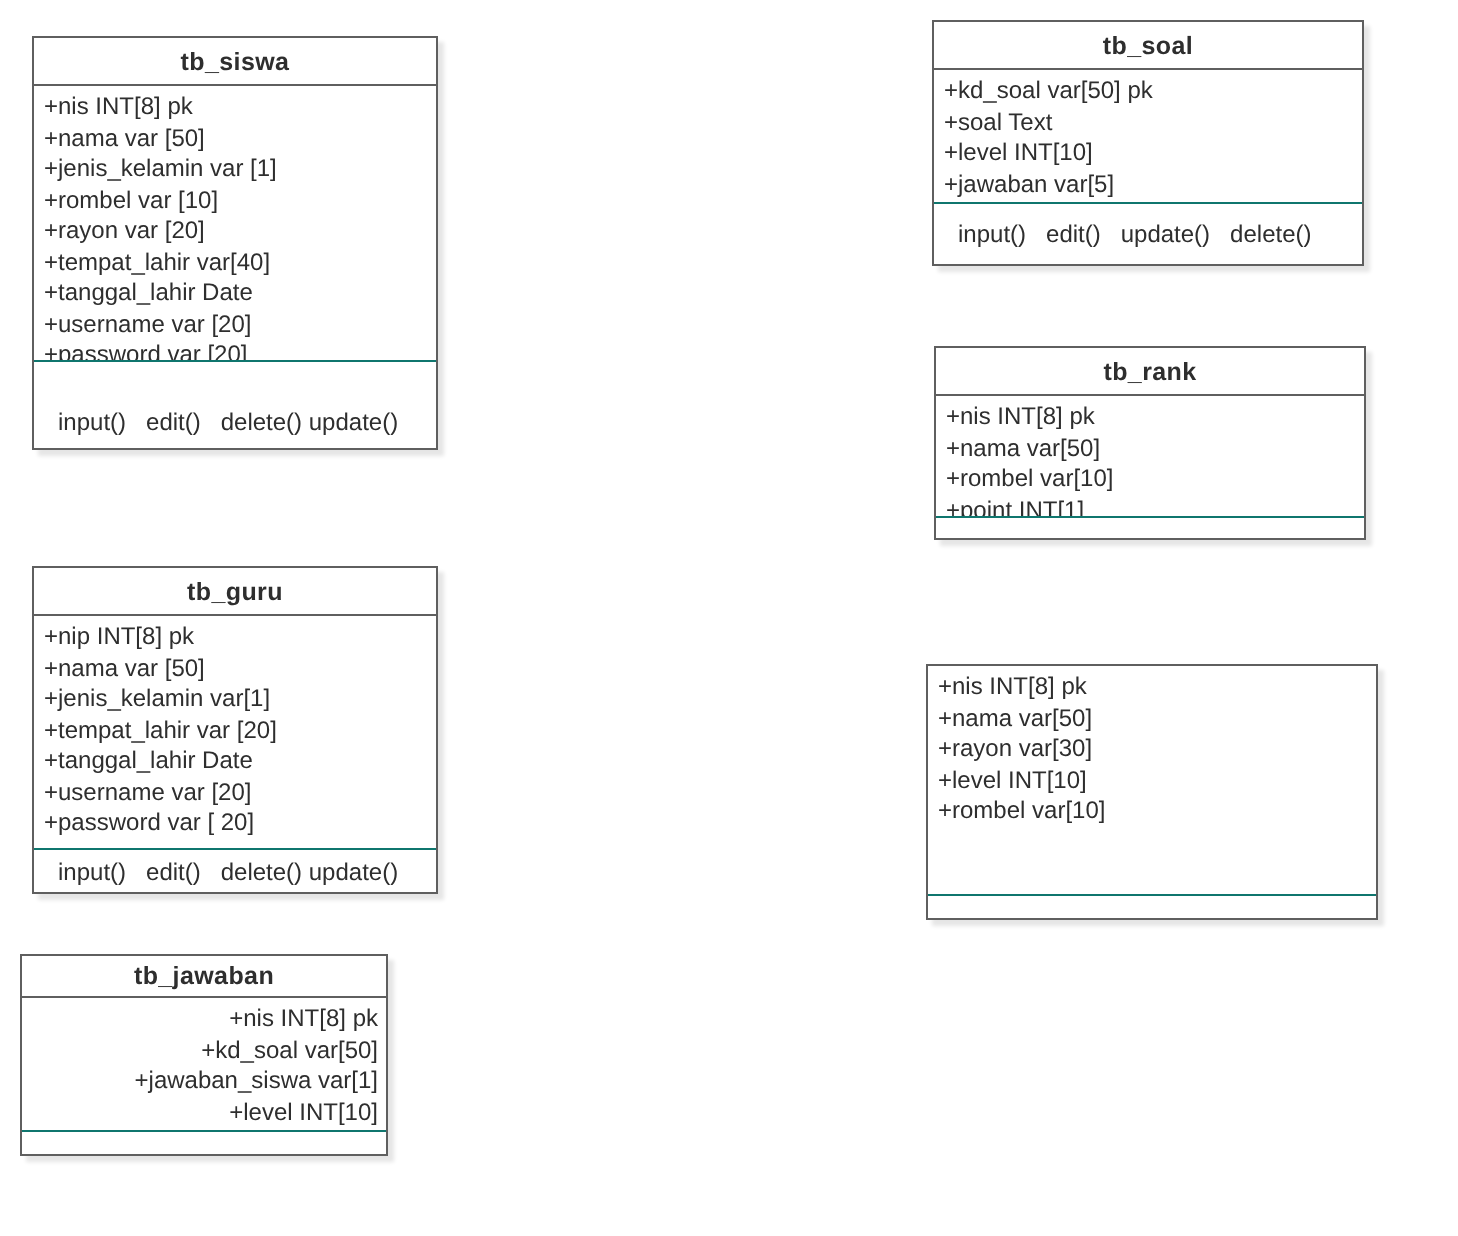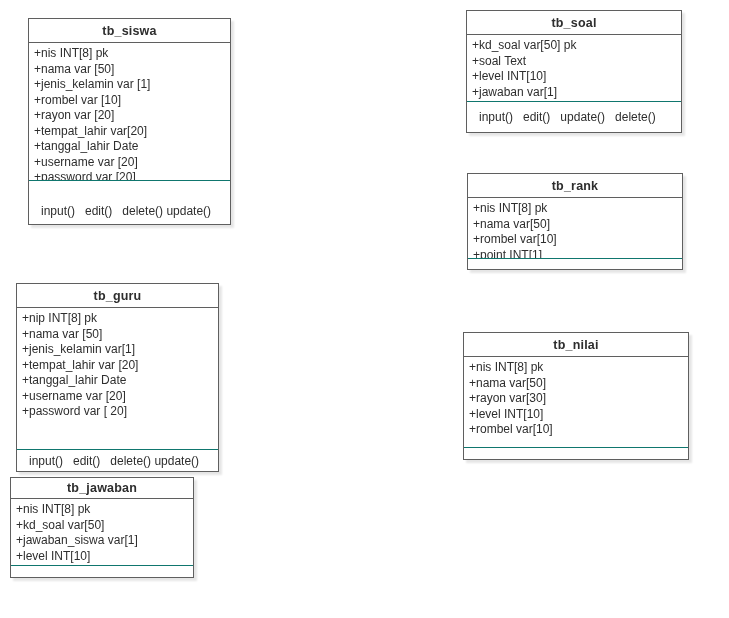--- a/index.html
+++ b/index.html
@@ -57,85 +57,84 @@
     align-items: flex-end;
     padding-bottom: 6px;
   }
   .uml-methods.empty {
     padding: 0;
   }
 </style>
 </head>
 <body>
 
-<div class="uml-box" style="left:28px; top:18px; width:203px; height:207px;">
+<div class="uml-box" style="left:16px; top:18px; width:203px; height:207px;">
   <div class="uml-title">tb_siswa</div>
   <div class="uml-attrs">
     <div class="attr">+nis INT[8] pk</div>
     <div class="attr">+nama var [50]</div>
     <div class="attr">+jenis_kelamin var [1]</div>
     <div class="attr">+rombel var [10]</div>
     <div class="attr">+rayon var [20]</div>
-    <div class="attr">+tempat_lahir var[20]</div>
+    <div class="attr">+tempat_lahir var[40]</div>
     <div class="attr">+tanggal_lahir Date</div>
     <div class="attr">+username var [20]</div>
     <div class="attr">+password var [20]</div>
   </div>
   <div class="uml-methods bottom-align" style="height:37px;">input()   edit()   delete() update()</div>
 </div>
 
 <div class="uml-box" style="left:466px; top:10px; width:216px; height:123px;">
   <div class="uml-title">tb_soal</div>
   <div class="uml-attrs">
     <div class="attr">+kd_soal var[50] pk</div>
     <div class="attr">+soal Text</div>
     <div class="attr">+level INT[10]</div>
-    <div class="attr">+jawaban var[1]</div>
+    <div class="attr">+jawaban var[5]</div>
   </div>
   <div class="uml-methods" style="height:30px;">input()   edit()   update()   delete()</div>
 </div>
 
 <div class="uml-box" style="left:467px; top:173px; width:216px; height:97px;">
   <div class="uml-title">tb_rank</div>
   <div class="uml-attrs">
     <div class="attr">+nis INT[8] pk</div>
     <div class="attr">+nama var[50]</div>
     <div class="attr">+rombel var[10]</div>
     <div class="attr">+point INT[1]</div>
   </div>
   <div class="uml-methods empty" style="height:10px;"></div>
 </div>
 
-<div class="uml-box" style="left:16px; top:283px; width:203px; height:189px;">
+<div class="uml-box" style="left:16px; top:283px; width:203px; height:164px;">
   <div class="uml-title">tb_guru</div>
   <div class="uml-attrs">
     <div class="attr">+nip INT[8] pk</div>
     <div class="attr">+nama var [50]</div>
     <div class="attr">+jenis_kelamin var[1]</div>
     <div class="attr">+tempat_lahir var [20]</div>
     <div class="attr">+tanggal_lahir Date</div>
     <div class="attr">+username var [20]</div>
     <div class="attr">+password var [ 20]</div>
   </div>
   <div class="uml-methods" style="height:21px;">input()   edit()   delete() update()</div>
 </div>
 
 <div class="uml-box" style="left:463px; top:332px; width:226px; height:128px;">
-  <div class="uml-title">tb_nilai</div>
   <div class="uml-attrs">
     <div class="attr">+nis INT[8] pk</div>
     <div class="attr">+nama var[50]</div>
     <div class="attr">+rayon var[30]</div>
     <div class="attr">+level INT[10]</div>
     <div class="attr">+rombel var[10]</div>
   </div>
   <div class="uml-methods empty" style="height:11px;"></div>
 </div>
 
-<div class="uml-box" style="left:10px; top:477px; width:184px; height:101px;">
+<div class="uml-box" style="left:10px; top:477px; width:184px; height:101px;text-align:right;">
   <div class="uml-title" style="height:20px;">tb_jawaban</div>
   <div class="uml-attrs">
     <div class="attr">+nis INT[8] pk</div>
     <div class="attr">+kd_soal var[50]</div>
     <div class="attr">+jawaban_siswa var[1]</div>
     <div class="attr">+level INT[10]</div>
   </div>
   <div class="uml-methods empty" style="height:11px;"></div>
 </div>
 

